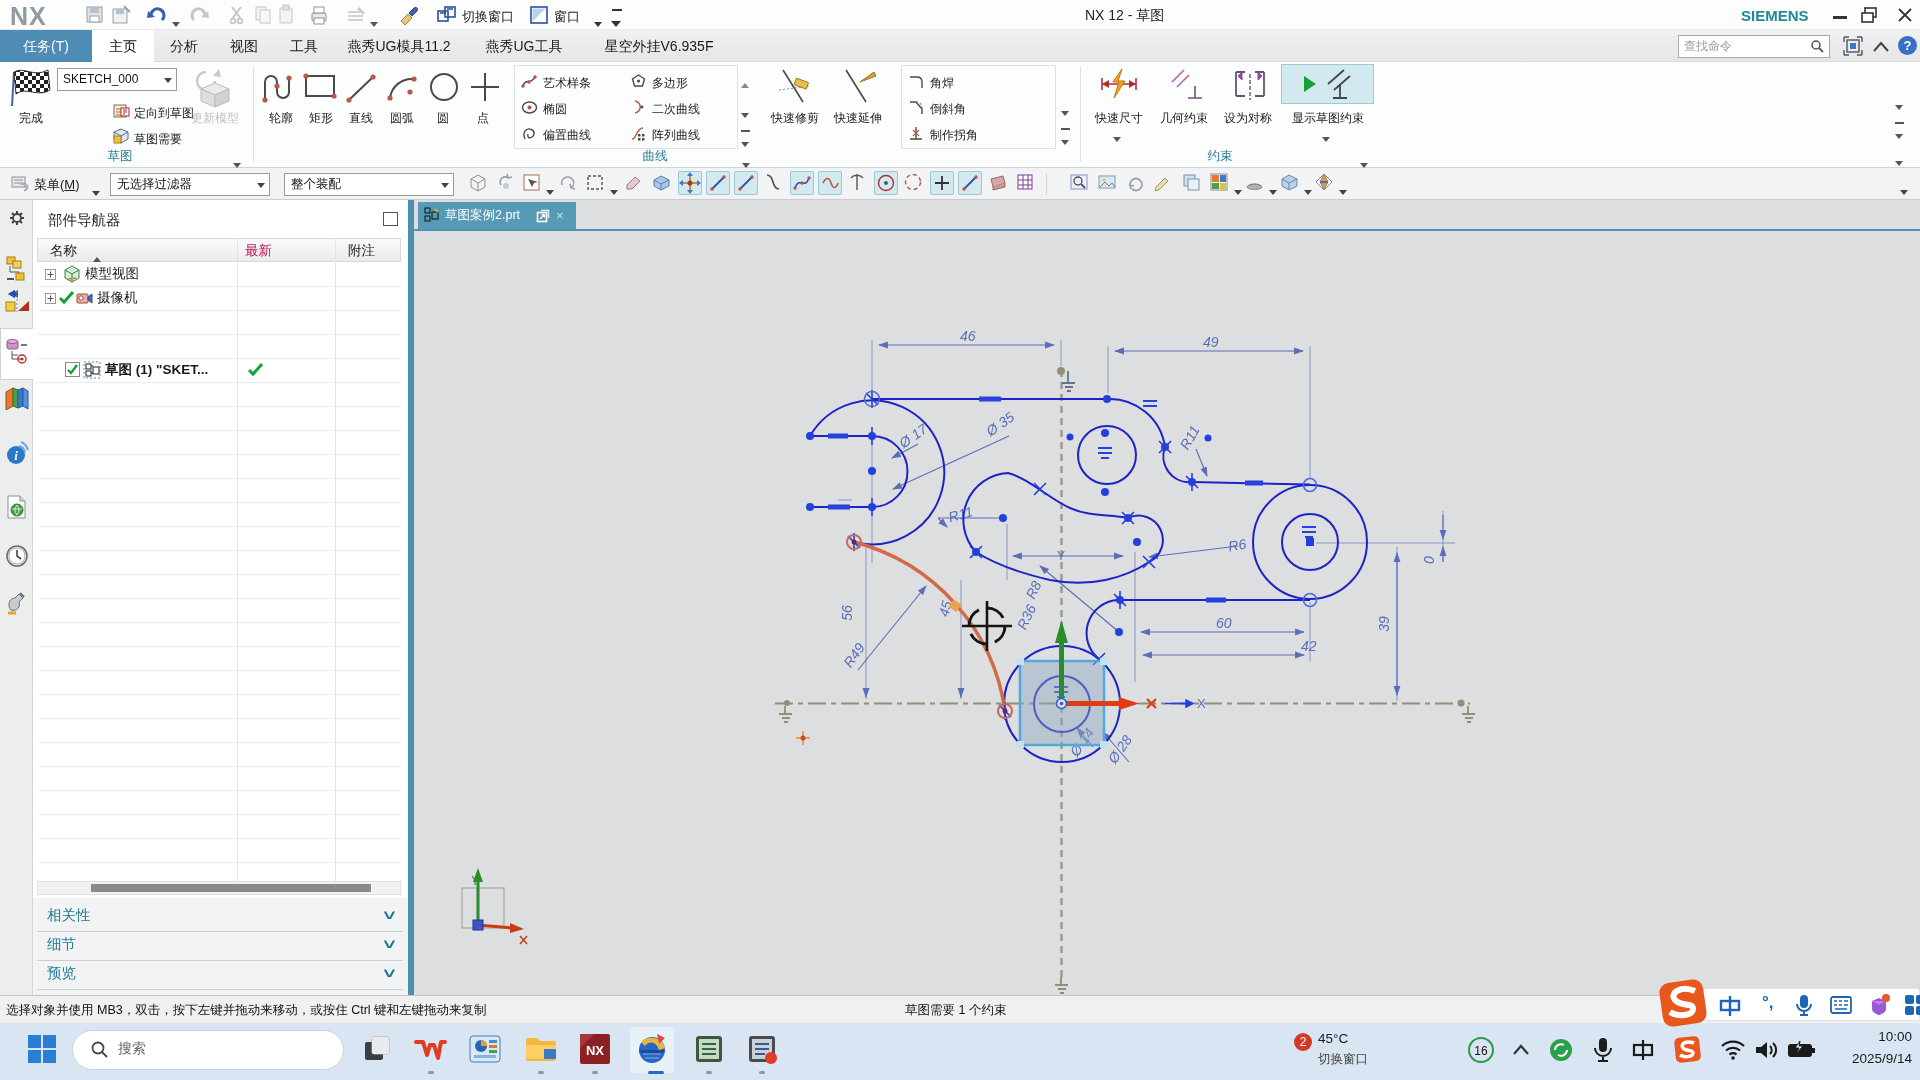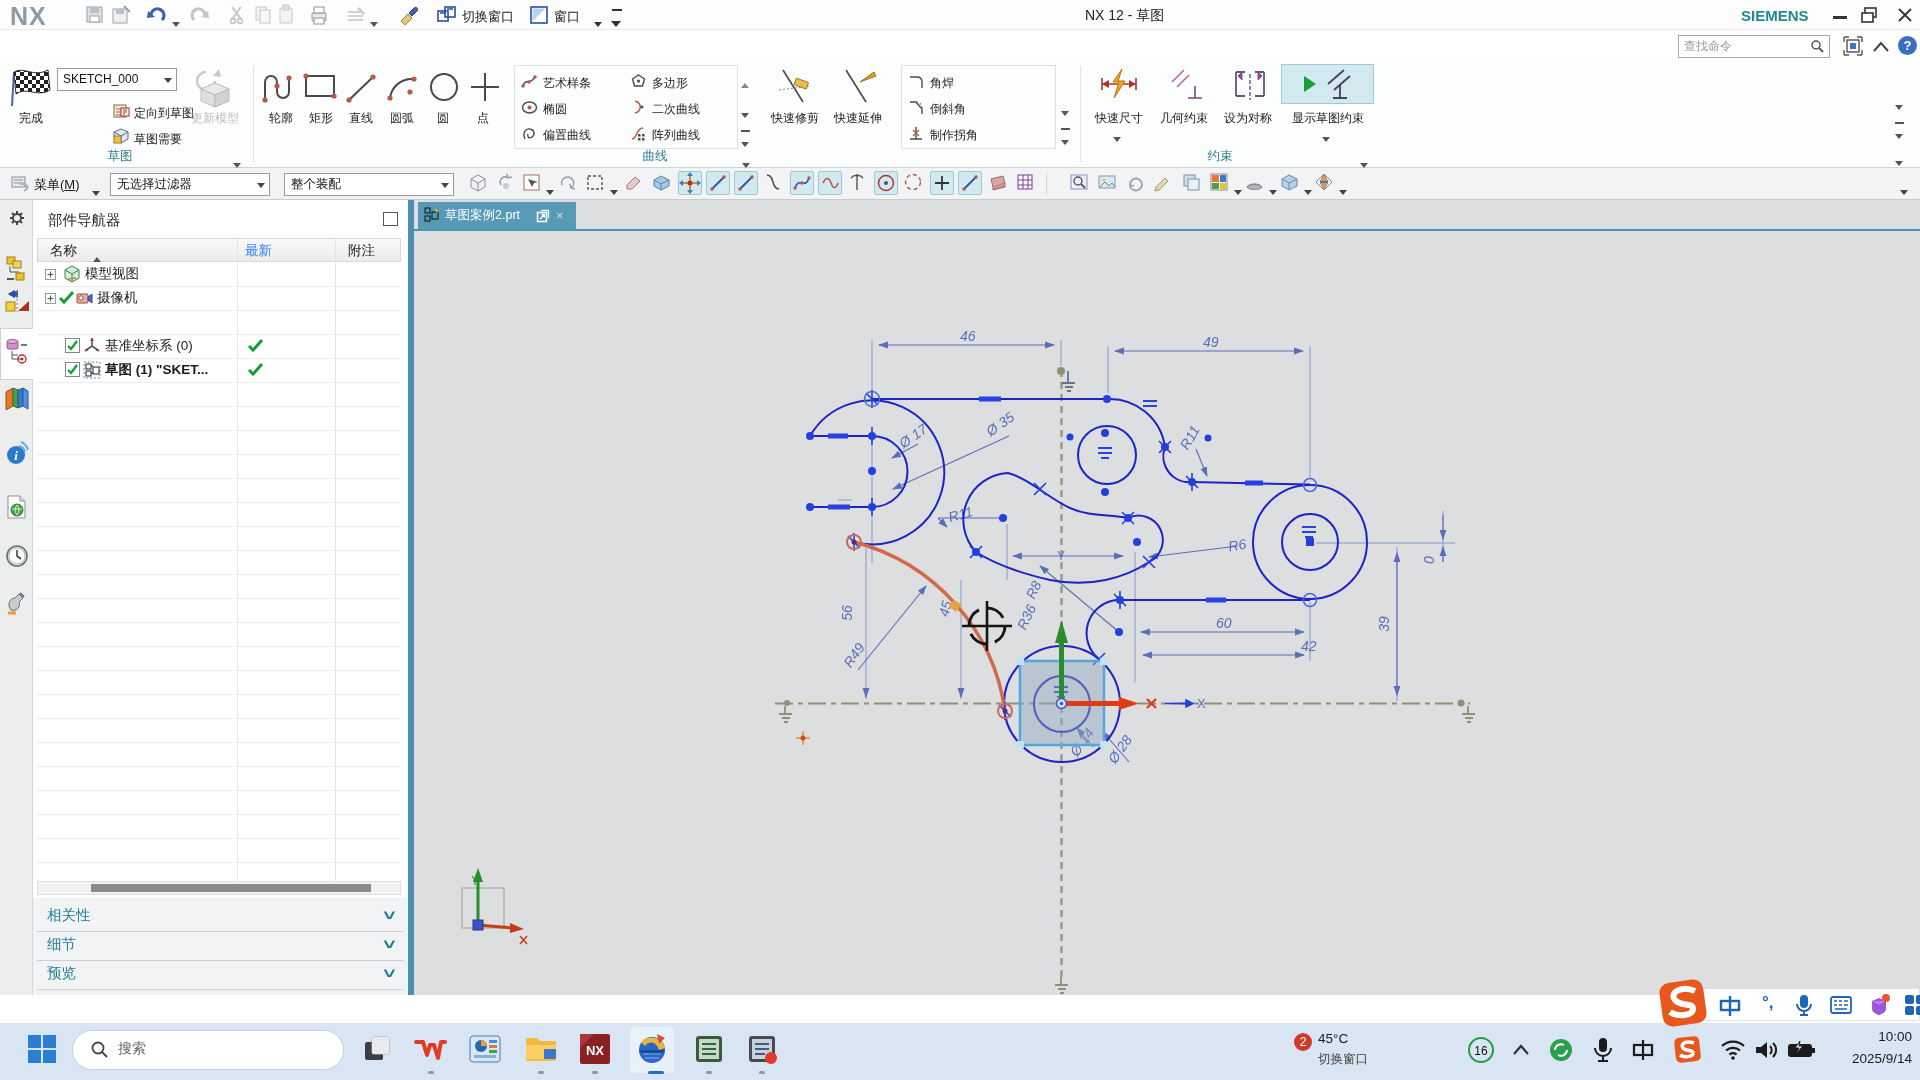--- a/index.html
+++ b/index.html
@@ -123,20 +123,30 @@
 <div id="apptitle">NX 12 - 草图</div>
 <div id="siemens">SIEMENS</div>
 <div class="abs" style="left:1833px;top:16px;width:14px;height:3px;background:#333"></div>
 <svg class="abs" style="left:1861px;top:7px" width="16" height="16" viewBox="0 0 16 16">
         <rect x="4" y="1" width="11" height="9" fill="none" stroke="#333" stroke-width="1.6"></rect>
         <rect x="1" y="6" width="11" height="9" fill="#fdfdfd" stroke="#333" stroke-width="1.6"></rect>
       </svg>
 <svg class="abs" style="left:1897px;top:7px" width="16" height="16" viewBox="0 0 16 16">
         <path d="M2 2 L14 14 M14 2 L2 14" stroke="#333" stroke-width="1.8"></path>
       </svg>
+</div>
+<div id="tabrow">
+<div class="tab" id="tabtask">任务(T)</div>
+<div class="tab" id="tabhome">主页</div>
+<div class="tab" style="left:154px;width:60px">分析</div>
+<div class="tab" style="left:214px;width:60px">视图</div>
+<div class="tab" style="left:274px;width:60px">工具</div>
+<div class="tab" style="left:334px;width:130px">燕秀UG模具11.2</div>
+<div class="tab" style="left:464px;width:120px">燕秀UG工具</div>
+<div class="tab" style="left:584px;width:150px">星空外挂V6.935F</div>
 </div>
 <div id="findbox">查找命令<svg class="abs" style="right:4px;top:3px" width="15" height="15" viewBox="0 0 15 15">
         <circle cx="6" cy="6" r="4" stroke="#555" stroke-width="1.5" fill="none"></circle>
         <path d="M9 9 L13 13" stroke="#555" stroke-width="1.8"></path>
       </svg></div>
 <svg class="abs" style="left:1843px;top:36px" width="20" height="20" viewBox="0 0 20 20">
       <rect x="4" y="4" width="12" height="12" fill="none" stroke="#555" stroke-width="1.4"></rect>
       <rect x="7" y="7" width="6" height="6" fill="#3a78c8"></rect>
       <path d="M1 1 h5 M1 1 v5 M19 1 h-5 M19 1 v5 M1 19 h5 M1 19 v-5 M19 19 h-5 M19 19 v-5" stroke="#555" stroke-width="1.4"></path>
     </svg>
@@ -518,21 +528,21 @@
         <path d="M15 3 l4 4" stroke="#6a7078" stroke-width="2"></path>
         <path d="M3 23 h8" stroke="#e8a030" stroke-width="3"></path>
       </svg>
 </div>
 <div id="nav">
 <div class="abs" style="left:15px;top:11px;font-size:14.5px;color:#222">部件导航器</div>
 <div class="abs" style="left:350px;top:12px;width:15px;height:14px;border:1.5px solid #555"></div>
 <div class="abs" style="left:4px;top:38px;width:364px;height:24px;background:linear-gradient(#fafafa,#ebebeb);border:1px solid #d8d8d8"></div>
 <div class="abs" style="left:17px;top:42px;font-size:13.5px;color:#222">名称</div>
 <div class="abs" style="left:60px;top:48px"><span class="uarr" style="border-bottom-color:#555"></span></div>
-<div class="abs" style="left:212px;top:42px;font-size:13.5px;color:#3b82f6">最新</div>
+<div class="abs" style="left:212px;top:42px;font-size:13.5px;color:#be185d">最新</div>
 <div class="abs" style="left:315px;top:42px;font-size:13.5px;color:#222">附注</div>
 <div class="abs" style="left:204px;top:39px;width:1px;height:642px;background:#e4e4e4"></div>
 <div class="abs" style="left:302px;top:39px;width:1px;height:642px;background:#e4e4e4"></div>
 
 <div class="navrow" style="top:86px">
 <svg class="abs" style="left:12px;top:7px" width="11" height="11" viewBox="0 0 11 11">
           <rect x="0.5" y="0.5" width="10" height="10" fill="#fff" stroke="#999"></rect>
           <path d="M2.5 5.5 h6 M5.5 2.5 v6" stroke="#555"></path>
         </svg>
 <svg class="abs" style="left:26px;top:4px" width="15" height="15" viewBox="0 0 15 15">
@@ -549,34 +559,20 @@
 <svg class="abs" style="left:12px;top:7px" width="11" height="11" viewBox="0 0 11 11">
           <rect x="0.5" y="0.5" width="10" height="10" fill="#fff" stroke="#999"></rect>
           <path d="M2.5 5.5 h6 M5.5 2.5 v6" stroke="#555"></path>
         </svg>
 <svg class="abs" style="left:30px;top:3px" width="18" height="18" viewBox="0 0 18 18">
           <path d="M2 5 L9 1 L16 5 L16 13 L9 17 L2 13 Z" fill="#d8ecd8" stroke="#2a8a4a"></path>
           <path d="M2 5 L9 9 L16 5 M9 9 L9 17" stroke="#2a8a4a" fill="none"></path>
           <path d="M5 14 l8 -1" stroke="#e07830" stroke-width="1.6"></path>
         </svg>
 <div class="abs" style="left:52px;top:3px">模型视图</div>
-      </div>
-<div class="navrow" style="top:134px">
-<svg class="abs" style="left:32px;top:4px" width="15" height="15" viewBox="0 0 15 15">
-          <rect x="0.5" y="0.5" width="14" height="14" fill="#fff" stroke="#888"></rect>
-          <path d="M3 8 L6 11 L12 3" stroke="#18a038" stroke-width="2.4" fill="none"></path>
-        </svg>
-<svg class="abs" style="left:50px;top:3px" width="18" height="18" viewBox="0 0 18 18">
-          <path d="M9 9 L9 1 M9 9 L2 14 M9 9 L16 14" stroke="#5a5a5a" stroke-width="1.6"></path>
-          <path d="M9 1 l-2 3 h4 Z M2 14 l3.5 -0.5 L4 11 Z M16 14 l-3.5 -0.5 L14 11 Z" fill="#b03030"></path>
-        </svg>
-<div class="abs" style="left:72px;top:3px">基准坐标系 (0)</div>
-<svg class="abs" style="left:215px;top:4px" width="15" height="15" viewBox="0 0 15 15">
-          <path d="M1 8 L5 12 L14 2" stroke="#18a038" stroke-width="3" fill="none"></path>
-        </svg>
       </div>
 <div class="navrow" style="top:158px">
 <svg class="abs" style="left:32px;top:4px" width="15" height="15" viewBox="0 0 15 15">
           <rect x="0.5" y="0.5" width="14" height="14" fill="#fff" stroke="#888"></rect>
           <path d="M3 8 L6 11 L12 3" stroke="#18a038" stroke-width="2.4" fill="none"></path>
         </svg>
 <svg class="abs" style="left:50px;top:3px" width="18" height="18" viewBox="0 0 18 18">
           <rect x="1" y="1" width="16" height="16" fill="none" stroke="#4a90c8" stroke-dasharray="2 2"></rect>
           <rect x="3" y="3" width="5" height="5" fill="#fff" stroke="#222"></rect>
           <rect x="3" y="10" width="5" height="5" fill="#fff" stroke="#222"></rect>
@@ -846,20 +842,24 @@
 
 <rect x="462" y="888" width="42" height="40" stroke="#b0b2b4" stroke-width="1.5" fill="none"></rect>
 <path d="M478,925 L478,880" stroke="#2a8c2a" stroke-width="3"></path>
 <path d="M478,868 L473,882 L483,882 Z" fill="#2a8c2a"></path>
 <path d="M472,876 l3 4 l3 -4 m-3 4 v5" stroke="#2a8c2a" stroke-width="1.2"></path>
 <path d="M478,925 L512,928" stroke="#c83c14" stroke-width="3"></path>
 <path d="M524,929 L510,923 L510,933 Z" fill="#c83c14"></path>
 <path d="M520,936 l7 8 M527,936 l-7 8" stroke="#c83c14" stroke-width="1.5"></path>
 <rect x="473" y="920" width="10" height="10" fill="#3a56c4" stroke="#24348a"></rect>
 </svg>
+<div id="statusbar">
+<div class="abs" style="left:6px;top:6px">选择对象并使用 MB3，双击，按下左键并拖动来移动，或按住 Ctrl 键和左键拖动来复制</div>
+<div class="abs" style="left:905px;top:6px">草图需要 1 个约束</div>
+</div>
 <div id="taskbar">
 <svg class="tico" style="left:25px" viewBox="0 0 34 34">
         <rect x="3" y="3" width="13" height="13" fill="#2a7fd4"></rect>
         <rect x="18" y="3" width="13" height="13" fill="#2a7fd4"></rect>
         <rect x="3" y="18" width="13" height="13" fill="#2a7fd4"></rect>
         <rect x="18" y="18" width="13" height="13" fill="#2a7fd4"></rect>
       </svg>
 <div class="abs" style="left:72px;top:7px;width:272px;height:40px;background:#fff;border:1px solid #c9d2dc;border-radius:20px"></div>
 <svg class="abs" style="left:90px;top:17px" width="20" height="20" viewBox="0 0 20 20">
         <circle cx="8" cy="8" r="5.5" stroke="#444" stroke-width="1.8" fill="none"></circle>

